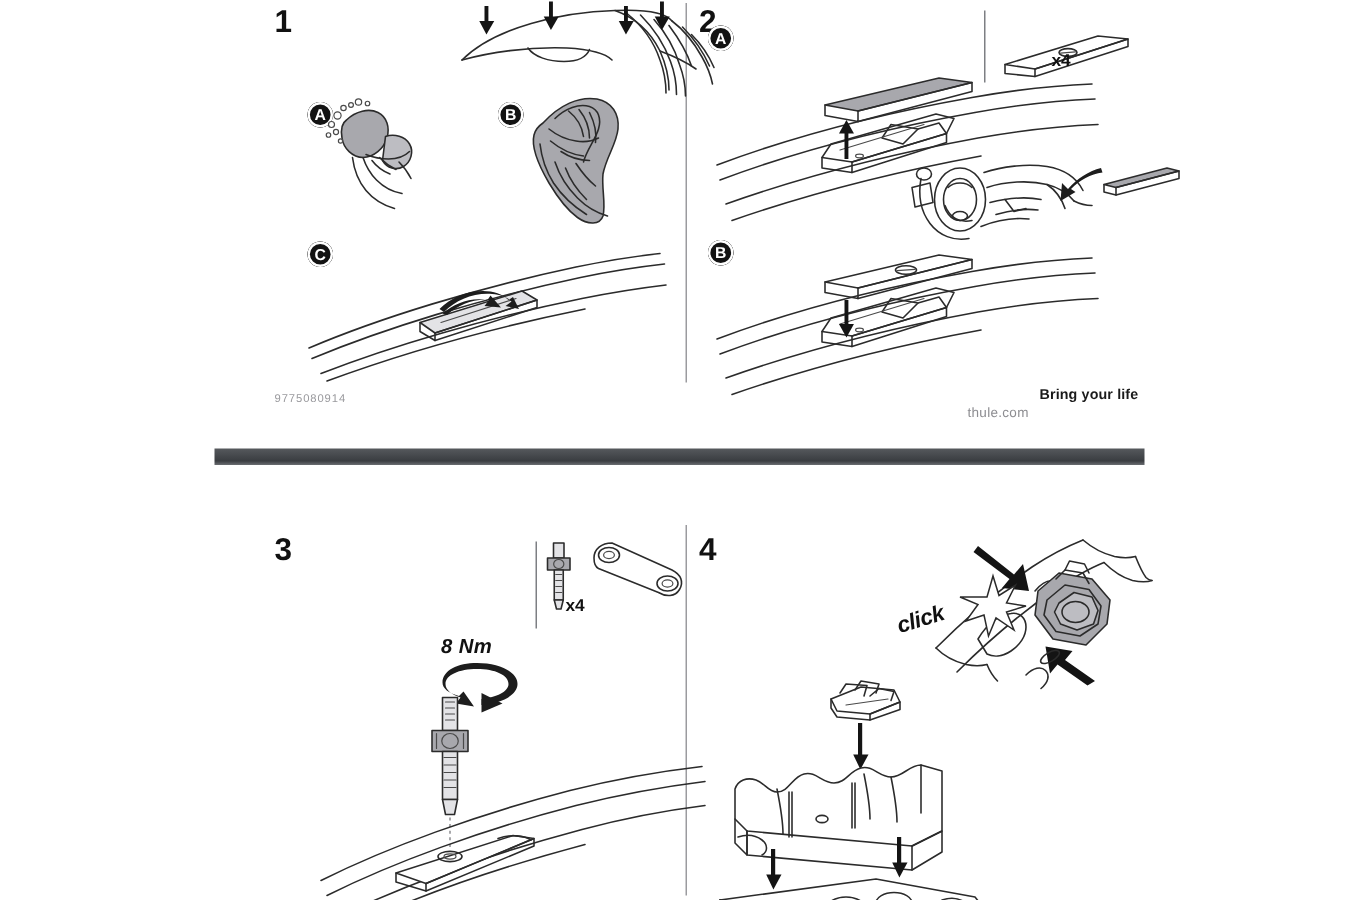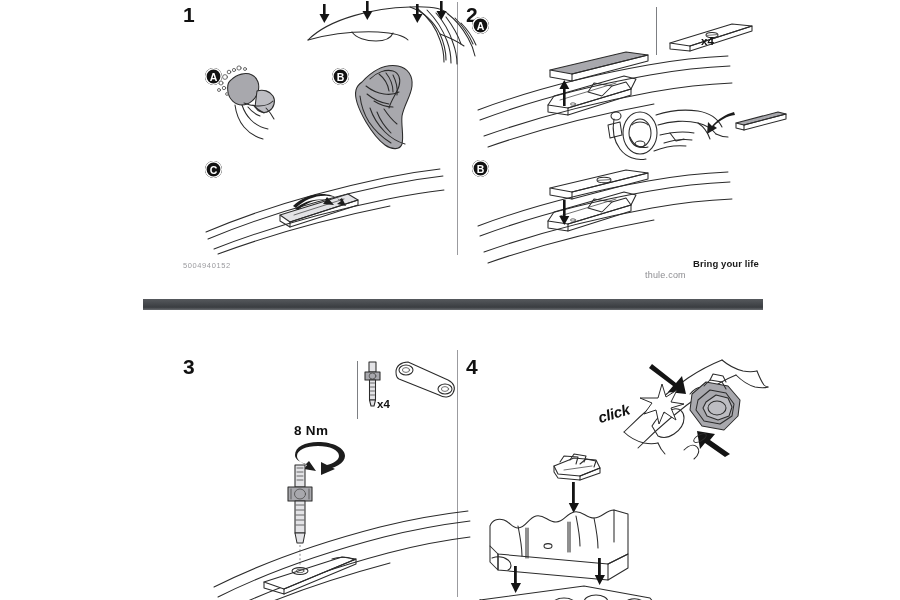--- a/index.html
+++ b/index.html
@@ -51,21 +51,21 @@
   #badge-1b{left:332px;top:68px;}
   #badge-1c{left:205px;top:161px;}
   #badge-2a{left:472px;top:17px;}
   #badge-2b{left:472px;top:160px;}
 
   
   .qty{position:absolute;font-size:11.5px;font-weight:bold;color:#111;text-align:right;}
   #qty-2a{left:701px;top:35px;}
   #qty-3 {left:377px;top:399px;}
   .torque{position:absolute;font-size:13.5px;font-weight:bold;color:#111;letter-spacing:.3px;}
-  #torque-3{left:294px;top:423px;}
+  #torque-3{left:294px;top:423px;font-style:italic;}
   .click-label{
     position:absolute;font-size:15px;font-weight:bold;font-style:italic;
     color:#111;transform:rotate(-17deg);transform-origin:left bottom;
     font-family:"Liberation Sans",sans-serif;letter-spacing:-.3px;
   }
   #click-4{left:601px;top:409px;}
 
   
   .bracket{position:absolute;width:1px;background:#7d7f83;}
   #bracket-2{left:656px;top:7px;height:48px;}
@@ -185,21 +185,21 @@
 
       <path class="fill-lite" d="M82,55 L150,34 L160,40 L92,62 Z"></path>
       <path class="ln" d="M82,55 L82,61 L92,67 L92,62"></path>
       <path class="ln" d="M92,62 L160,40 L160,45 L92,67"></path>
       <path class="ln-f" d="M96,55 L146,39"></path>
 
       <path class="fill-dark" d="M98,48 C106,40 118,35 130,36 C136,36.5 140,38 143,41 L139,44 L148,46 L144,38 L141,40 C137,36 131,34 124,34 C112,34 102,39 95,46 Z"></path>
       <path class="fill-dark" d="M100,50 C108,43 118,39 128,40 L125,44 L136,45 L129,37 L127,40 C116,38 105,42 97,49 Z"></path>
     </svg>
 
-    <div id="part-number">5004940152</div>
+    <div id="part-number">9775080914</div>
   </div>
 
   <div class="panel" id="panel-2">
 
     <div class="step-num" id="step-2-num" style="left:8px;top:4px;">2</div>
     <div class="badge" id="badge-2a" style="left:14px;top:17px;">A</div>
 
     <div class="bracket" id="bracket-2" style="left:198px;top:7px;"></div>
 
     <svg width="110" height="46" style="position:absolute;left:208px;top:14px;">

